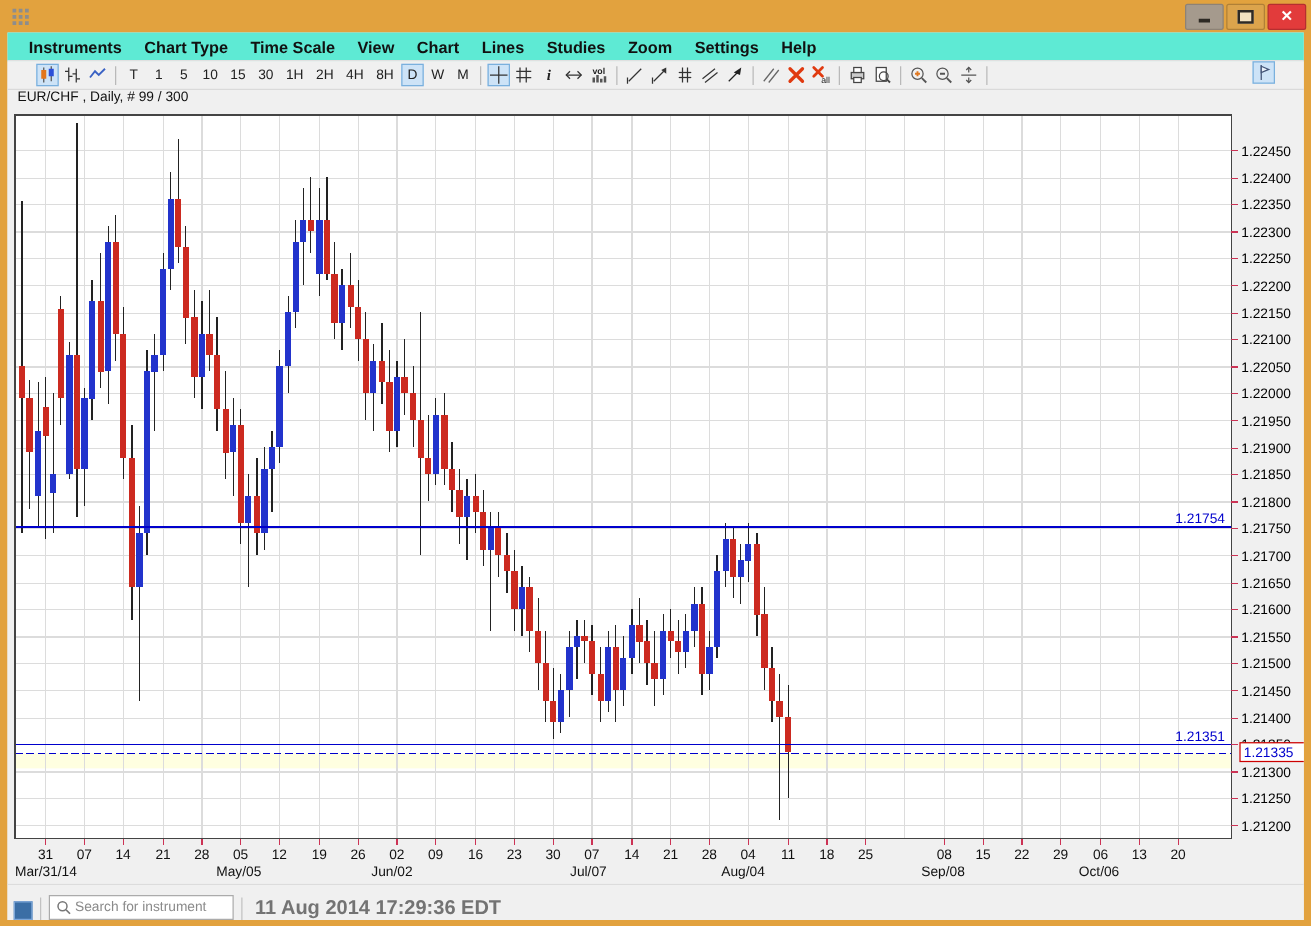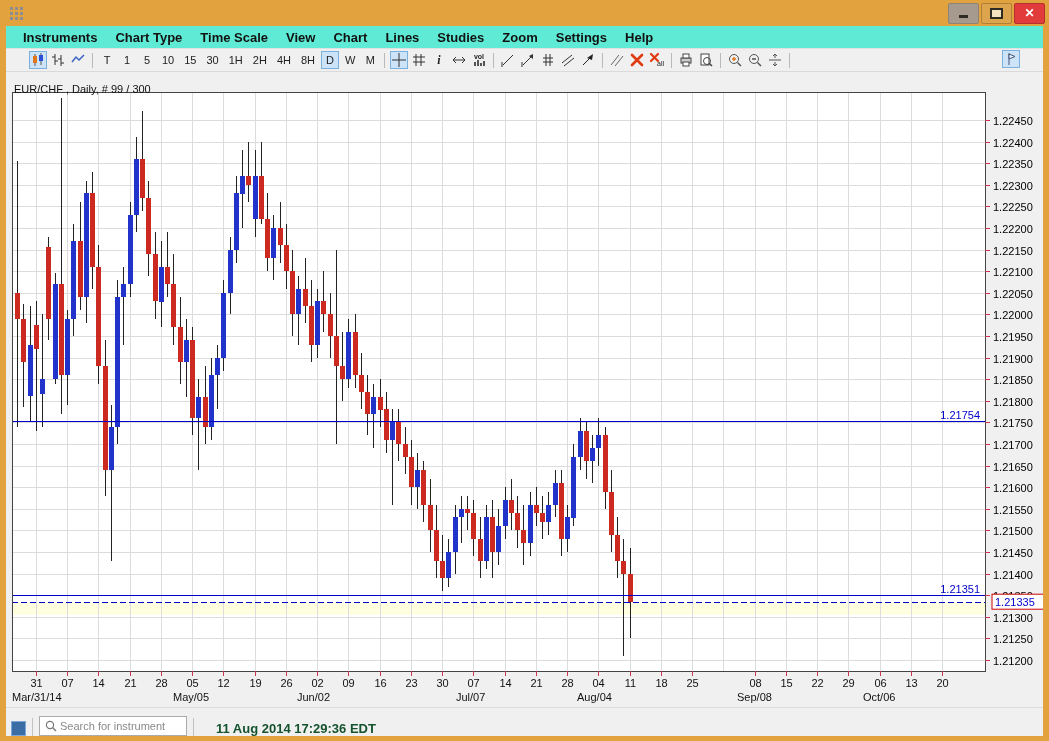--- a/index.html
+++ b/index.html
@@ -22,31 +22,31 @@
   .menu-item{font-size:13px;font-weight:bold;color:#111;padding:0 9px;cursor:default}
   .toolbar{height:22px;background:#f0f0f0;display:flex;align-items:center;padding-left:22px;border-bottom:1px solid #dadada}
   .tbtn{min-width:18px;height:18px;display:inline-flex;align-items:center;justify-content:center;margin:0 1px;border:1px solid transparent;box-sizing:border-box;cursor:default}
   .tbtn.txt{font-size:11px;color:#222;padding:0 3px}
   .tbtn.sel{background:#cde3f7;border-color:#7ab0dd}
   .tsep{width:1px;height:15px;background:#b9b9b9;margin:0 4px}
   .tspacer{flex:1}
   .pinwrap{margin-right:22px}
   
   .chart-region{position:relative;height:635px;background:#f0f0f0}
-  .chart-label{position:absolute;left:8px;top:11px;font-size:11px;color:#111;z-index:2}
+  .chart-label{position:absolute;left:8px;top:0;font-size:11px;color:#111;z-index:2}
   .chart-svg{position:absolute;left:0;top:16px}
   svg{font-family:"Liberation Sans",sans-serif}
   
   .statusbar{height:28px;background:#f0f0f0;display:flex;align-items:flex-end;border-top:1px solid #dcdcdc}
   .sq{width:13px;height:13px;background:#3b6ea5;border:1px solid #7da7d9;margin-left:5px}
   .ssep{width:1px;height:18px;background:#c2c2c2;margin:0 6px}
   .searchbox{width:148px;height:20px;background:#fff;border:1px solid #ababab;display:flex;align-items:center;padding:0 4px;box-sizing:border-box}
   .searchbox input{border:none;outline:none;flex:1;font-size:11px;color:#333;background:transparent;min-width:0;font-family:"Liberation Sans",sans-serif}
   .searchbox input::placeholder{color:#8a8a8a}
-  .timestamp{font-size:13px;font-weight:bold;color:#14532d;margin-left:16px}
+  .timestamp{font-size:16px;font-weight:bold;color:#737373;margin-left:4px}
 </style>
 </head>
 <body>
 
 <div class="window">
 
   <div class="titlebar">
     <svg class="appicon" viewBox="0 0 18 18">
       <g fill="#8d8d8d">
         <rect x="2" y="3" width="3" height="3"></rect>

